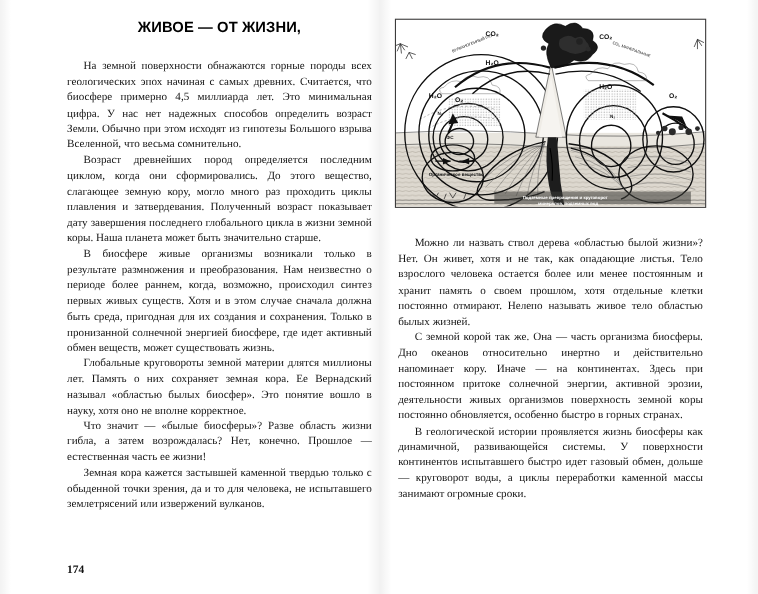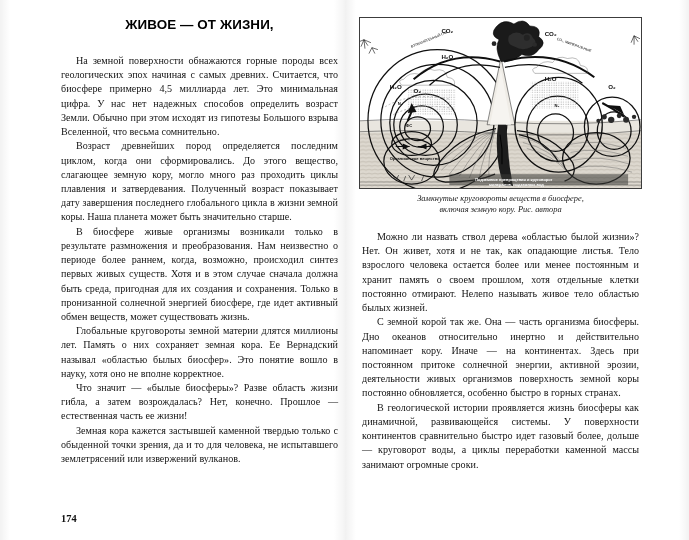--- a/index.html
+++ b/index.html
@@ -51,21 +51,21 @@
 
   .text-col {
     position: absolute;
     font-size: 10.1px;
     line-height: 14.22px;
     text-align: justify;
     text-justify: inter-word;
     color: #141414;
   }
   .col-left  { left: 61px;  top: 54px;  width: 277px; }
-  .col-right { left: 362px; top: 230px; width: 277px; }
+  .col-right { left: 362px; top: 215px; width: 277px; }
 
   .chapter-title {
     position: absolute;
     left: 61px;
     top: 16px;
     width: 277px;
     text-align: center;
     font-family: "Liberation Sans", "DejaVu Sans", sans-serif;
     font-weight: bold;
     font-size: 13.4px;
@@ -320,30 +320,26 @@
 
           <text class="lbl-tiny" x="52" y="30" transform="rotate(-22 52 30)">ВУЛКАНОГЕННЫЙ ГАЗ</text>
           <text class="lbl-tiny" x="198" y="22" transform="rotate(20 198 22)">CO₂, МИНЕРАЛЬНЫЕ</text>
 
           <text class="lbl-sm" x="30" y="144">Органическое вещество</text>
           <text class="lbl-white" x="116" y="165">Подземные превращения и круговорот</text>
           <text class="lbl-white" x="130" y="170">минералов, подземных вод</text>
         </g>
       </svg>
     </div>
-    <div class="fig-caption">
-      <span class="cline">Замкнутые круговороты веществ в биосфере,</span>
-      <span class="cline">включая земную кору. Рис. автора</span>
-    </div>
   </div>
 
   <div class="text-col col-right">
     <p class="para">Можно ли назвать ствол дерева «областью былой жизни»? Нет. Он живет, хотя и не так, как опадающие листья. Тело взрослого человека остается более или менее постоянным и хранит память о своем прошлом, хотя отдельные клетки постоянно отмирают. Нелепо называть живое тело областью былых жизней.</p>
     <p class="para">С земной корой так же. Она — часть организма биосферы. Дно океанов относительно инертно и действительно напоминает кору. Иначе — на континентах. Здесь при постоянном притоке солнечной энергии, активной эрозии, деятельности живых организмов поверхность земной коры постоянно обновляется, особенно быстро в горных странах.</p>
-    <p class="para">В геологической истории проявляется жизнь биосферы как динамичной, развивающейся системы. У поверхности континентов сравнительно быстро идет газовый более, дольше — круговорот воды, а циклы переработки каменной массы занимают огромные сроки.</p>
+    <p class="para">В геологической истории проявляется жизнь биосферы как динамичной, развивающейся системы. У поверхности континентов испытавшего быстро идет газовый обмен, дольше — круговорот воды, а циклы переработки каменной массы занимают огромные сроки.</p>
   </div>
 
   <div class="folio folio-right">175</div>
 
   <div class="gutter-shade"></div>
   <div class="edge-shade-l"></div>
   <div class="edge-shade-r"></div>
 </div>
 
 </body></html>

